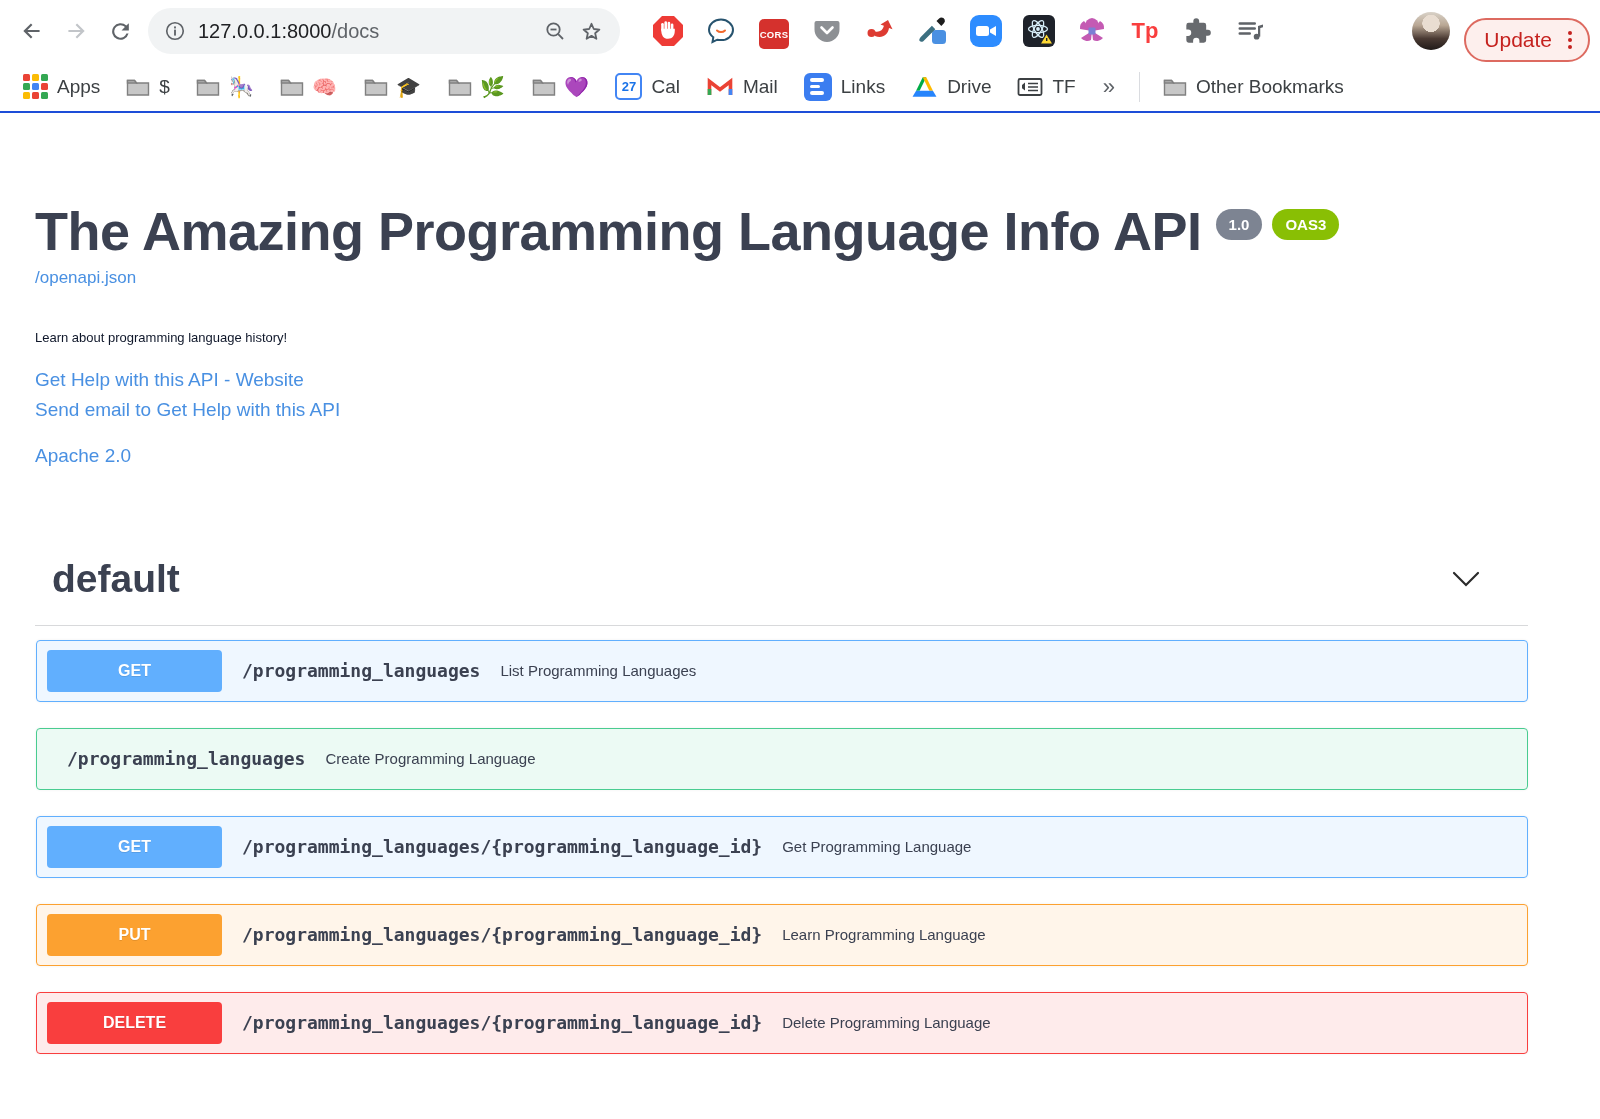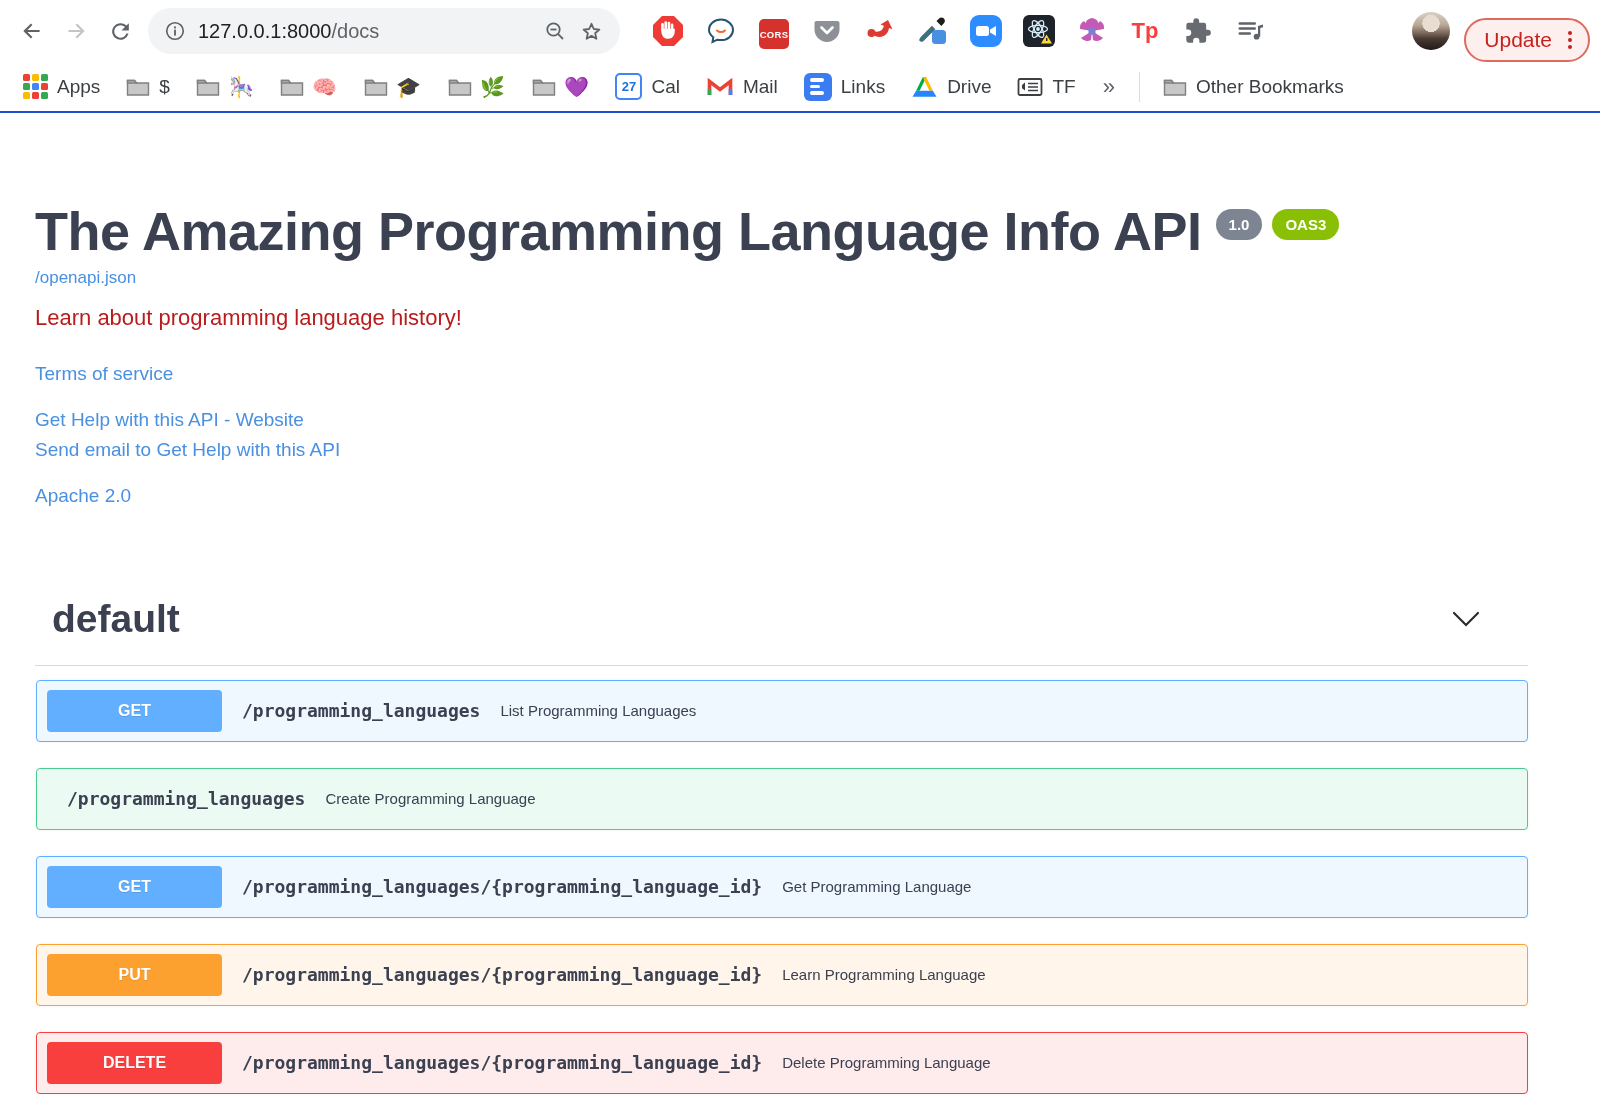--- a/index.html
+++ b/index.html
@@ -48,21 +48,21 @@
 
   
   .page { padding:90px 72px 0 35px; background:#fff; }
   .title-row { display:flex; align-items:flex-start; }
   h1.api-title { font-size:54px; font-weight:bold; color:#3b4151; line-height:1.05; letter-spacing:-.5px; }
   .badges { display:flex; gap:10px; margin:6px 0 0 14px; }
   .badge { color:#fff; font-size:15px; font-weight:bold; padding:8px 13px; border-radius:57px; line-height:1; }
   .badge.version { background:#7d8492; }
   .badge.oas { background:#89bf04; }
   a.spec-link { display:inline-block; margin-top:8px; color:#4990e2; font-size:17px; text-decoration:none; }
-  .description { margin-top:17px; font-size:22px; color:#b91c1c; }
+  .description { margin-top:42px; font-size:13px; color:#0f172a; }
   .api-link { display:block; color:#4990e2; font-size:19px; text-decoration:none; }
   .link-terms { margin-top:32px; }
   .link-website { margin-top:24px; }
   .link-email { margin-top:8px; }
   .link-license { margin-top:24px; }
 
   .section-header { margin-top:90px; display:flex; align-items:center; justify-content:space-between;
                     padding:0 48px 24px 17px; border-bottom:1px solid #d8d9db; }
   .section-header h3 { font-size:39px; font-weight:bold; color:#3b4151; }
 
@@ -342,21 +342,20 @@
     <div class="badges">
       <span class="badge version">1.0</span>
       <span class="badge oas">OAS3</span>
     </div>
   </div>
 
   <a class="spec-link" href="#">/openapi.json</a>
 
   <p class="description">Learn about programming language history!</p>
 
-  <a class="api-link link-terms" href="#">Terms of service</a>
   <a class="api-link link-website" href="#">Get Help with this API - Website</a>
   <a class="api-link link-email" href="#">Send email to Get Help with this API</a>
   <a class="api-link link-license" href="#">Apache 2.0</a>
 
   <div class="section-header">
     <h3>default</h3>
     <svg width="28" height="16" viewBox="0 0 28 16">
         <path d="M2 2l12 12L26 2" fill="none" stroke="#2b2b2b" stroke-width="2.2" stroke-linecap="round"></path>
       </svg>
   </div>

